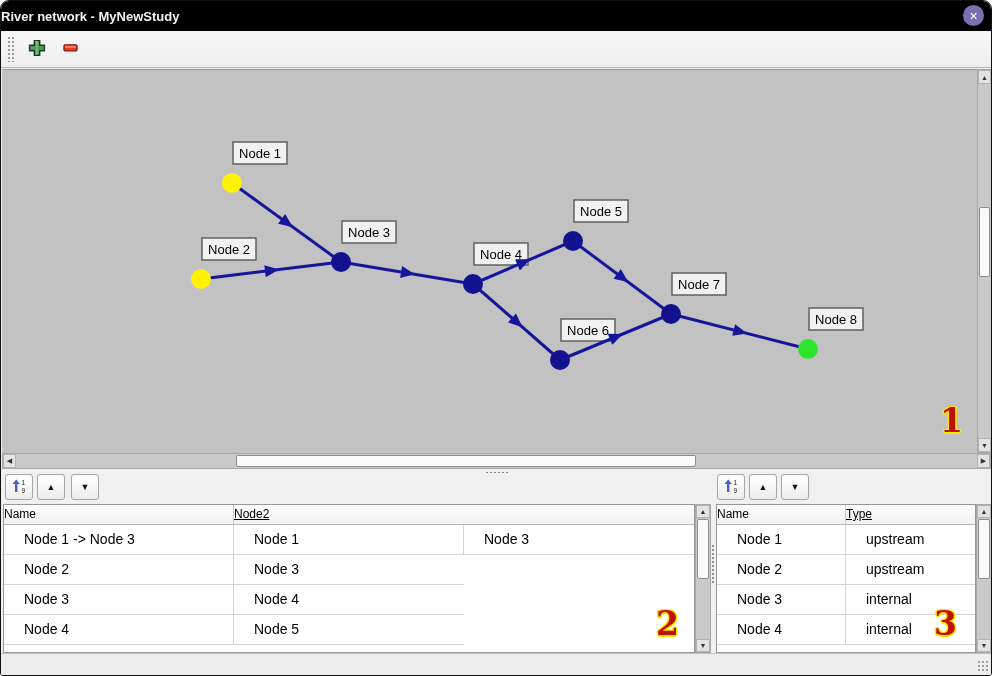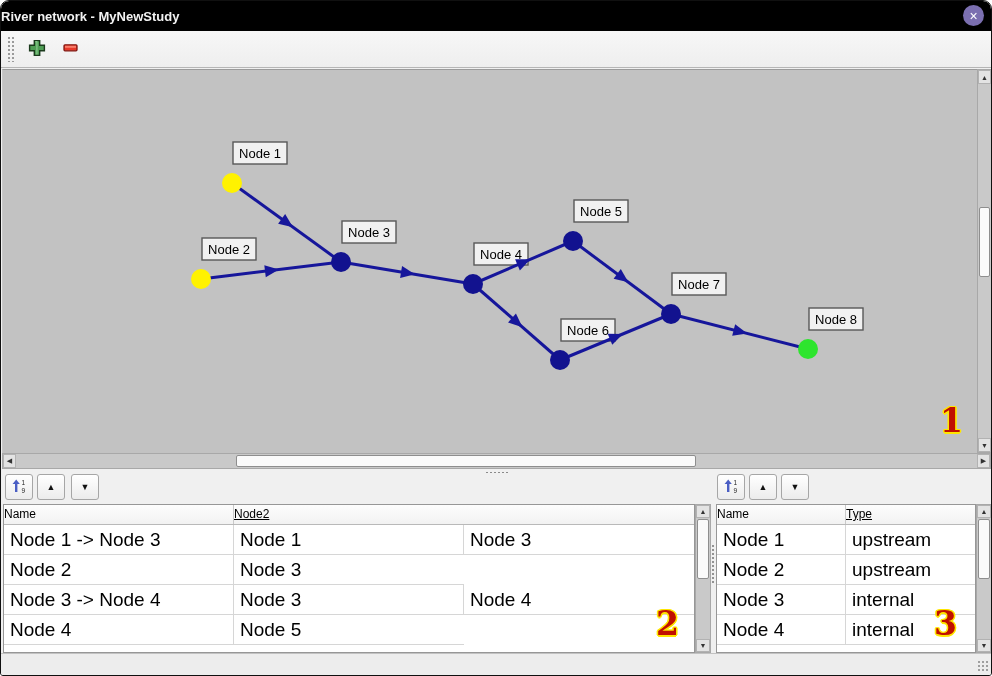--- a/index.html
+++ b/index.html
@@ -81,21 +81,21 @@
   #linksT { left:2px; width:692px; height:149px; }
   #nodesT { left:715px; width:260px; height:149px; }
   .thead { display:grid; height:20px; background:linear-gradient(#fdfdfd,#f2f2f2);
            border-bottom:1px solid #b9b9b9; }
   #linksT .thead, #linksT .trow { grid-template-columns:230px 230px 230px; }
   #nodesT .thead, #nodesT .trow { grid-template-columns:129px 129px; }
   .th { border-right:1px solid #c9c9c9; line-height:19px; font-size:12px; color:#000; }
   .th:last-child { border-right:none;text-decoration:underline; }
   .trow { display:grid; height:30px; }
   .td { border-right:1px solid #d6d6d6; border-bottom:1px solid #d6d6d6; line-height:29px;
-        padding-left:6px; font-size:19px; color:#000; overflow:hidden; white-space:nowrap; }
+        padding-left:20px; font-size:14px; color:#000; overflow:hidden; white-space:nowrap; }
   .td:last-child { border-right:none; }
 
   
   .status { position:absolute; left:0; top:652px; width:992px; height:22px; background:#ededed;
             border-top:1px solid #c2c2c2; }
   .sgrip { position:absolute; right:4px; bottom:3px; width:12px; height:12px;
            background-image:radial-gradient(#9f9f9f 1px, transparent 1.4px);
            background-size:4px 4px; }
 </style>
 </head>
@@ -247,21 +247,20 @@
     <div class="trow">
       <div class="td">Node 1 -&gt; Node 3</div>
       <div class="td">Node 1</div>
       <div class="td">Node 3</div>
     </div>
     <div class="trow">
       <div class="td">Node 2</div>
       <div class="td">Node 3</div>
     </div>
     <div class="trow">
-      <div class="td">Node 3 -&gt; Node 4</div>
       <div class="td">Node 3</div>
       <div class="td">Node 4</div>
     </div>
     <div class="trow">
       <div class="td">Node 4</div>
       <div class="td">Node 5</div>
     </div>
   </div>
   <div class="sb tv" id="vs-links">
     <div class="sbtn up">▲</div>

